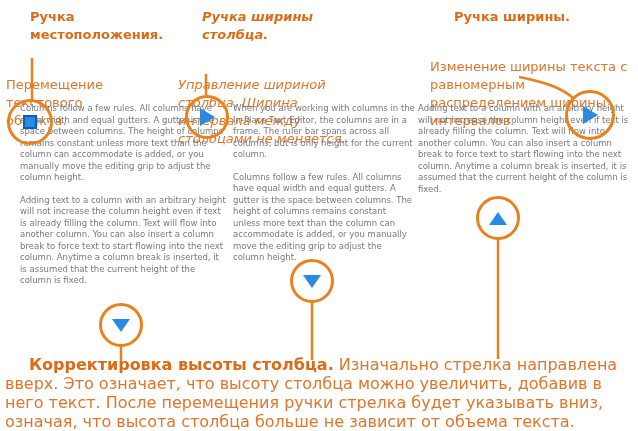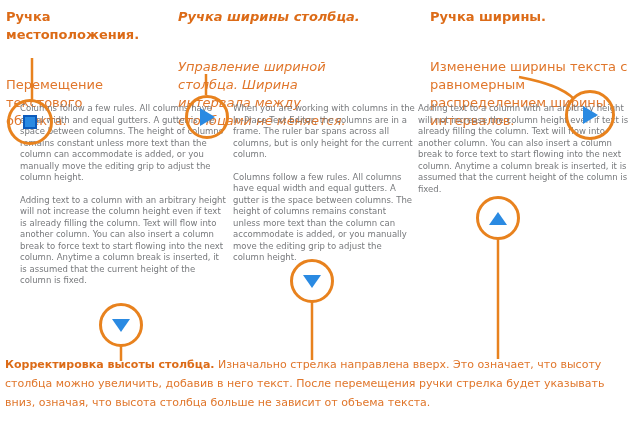--- a/index.html
+++ b/index.html
@@ -2,24 +2,24 @@
 <html><head>
 <meta charset="utf-8">
 <style>
   html,body{margin:0;padding:0;background:#fff;}
   .canvas{
     position:relative;width:638px;height:431px;background:#ffffff;
     font-family:"DejaVu Sans","Liberation Sans",sans-serif;overflow:hidden;
   }
   
   .callout{position:absolute;color:#e0762b;font-size:13px;line-height:18px;}
-  .callout-title{font-weight:bold;color:#dc6b17;}
+  .callout-title{font-weight:bold;color:#dc6b17;margin-left:24px;}
   .callout-title.block{display:block;}
   .callout-desc{display:block;margin-top:32px;}
-  .callout.bottom{font-size:11px;line-height:19px;}
+  .callout.bottom{font-size:16px;line-height:19px;}
   .callout.bottom .callout-title,.callout.bottom .callout-desc-inline{display:inline;}
 
   
   .textcol{position:absolute;color:#77797c;font-size:8.5px;line-height:11.5px;text-align:left;}
   .textcol p{margin:0;}
   .textcol p + p{margin-top:11px;}
 
   
   .grip-circle{
     position:absolute;box-sizing:border-box;border:3px solid #e8821e;border-radius:50%;

